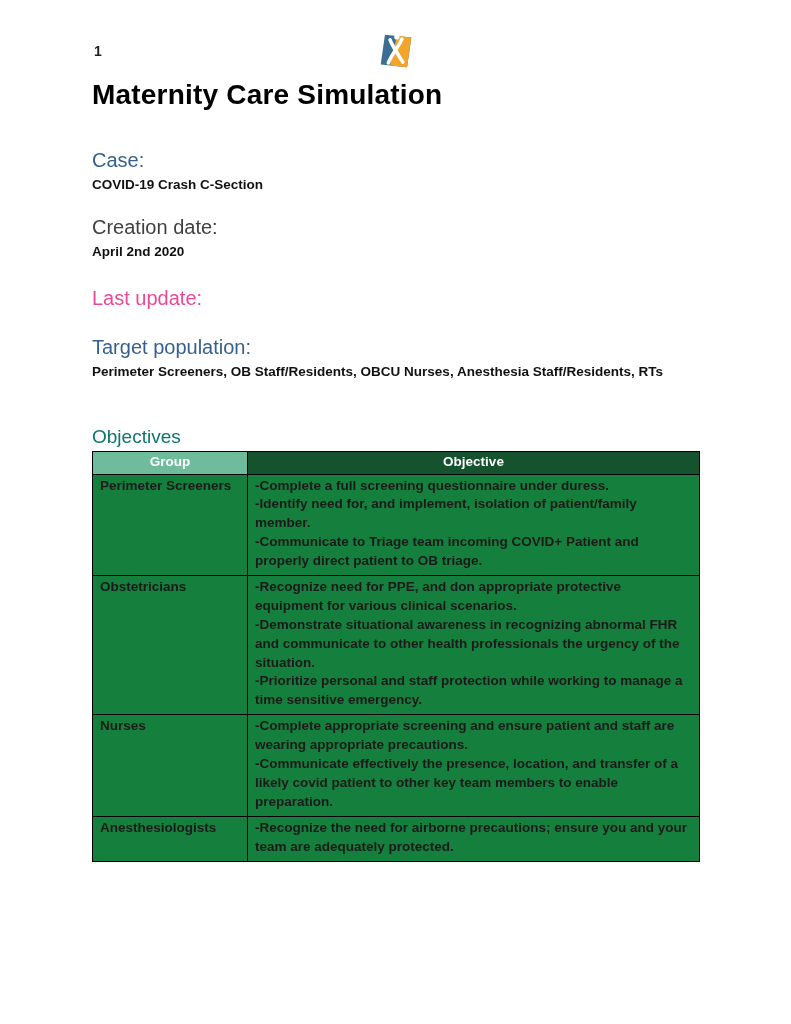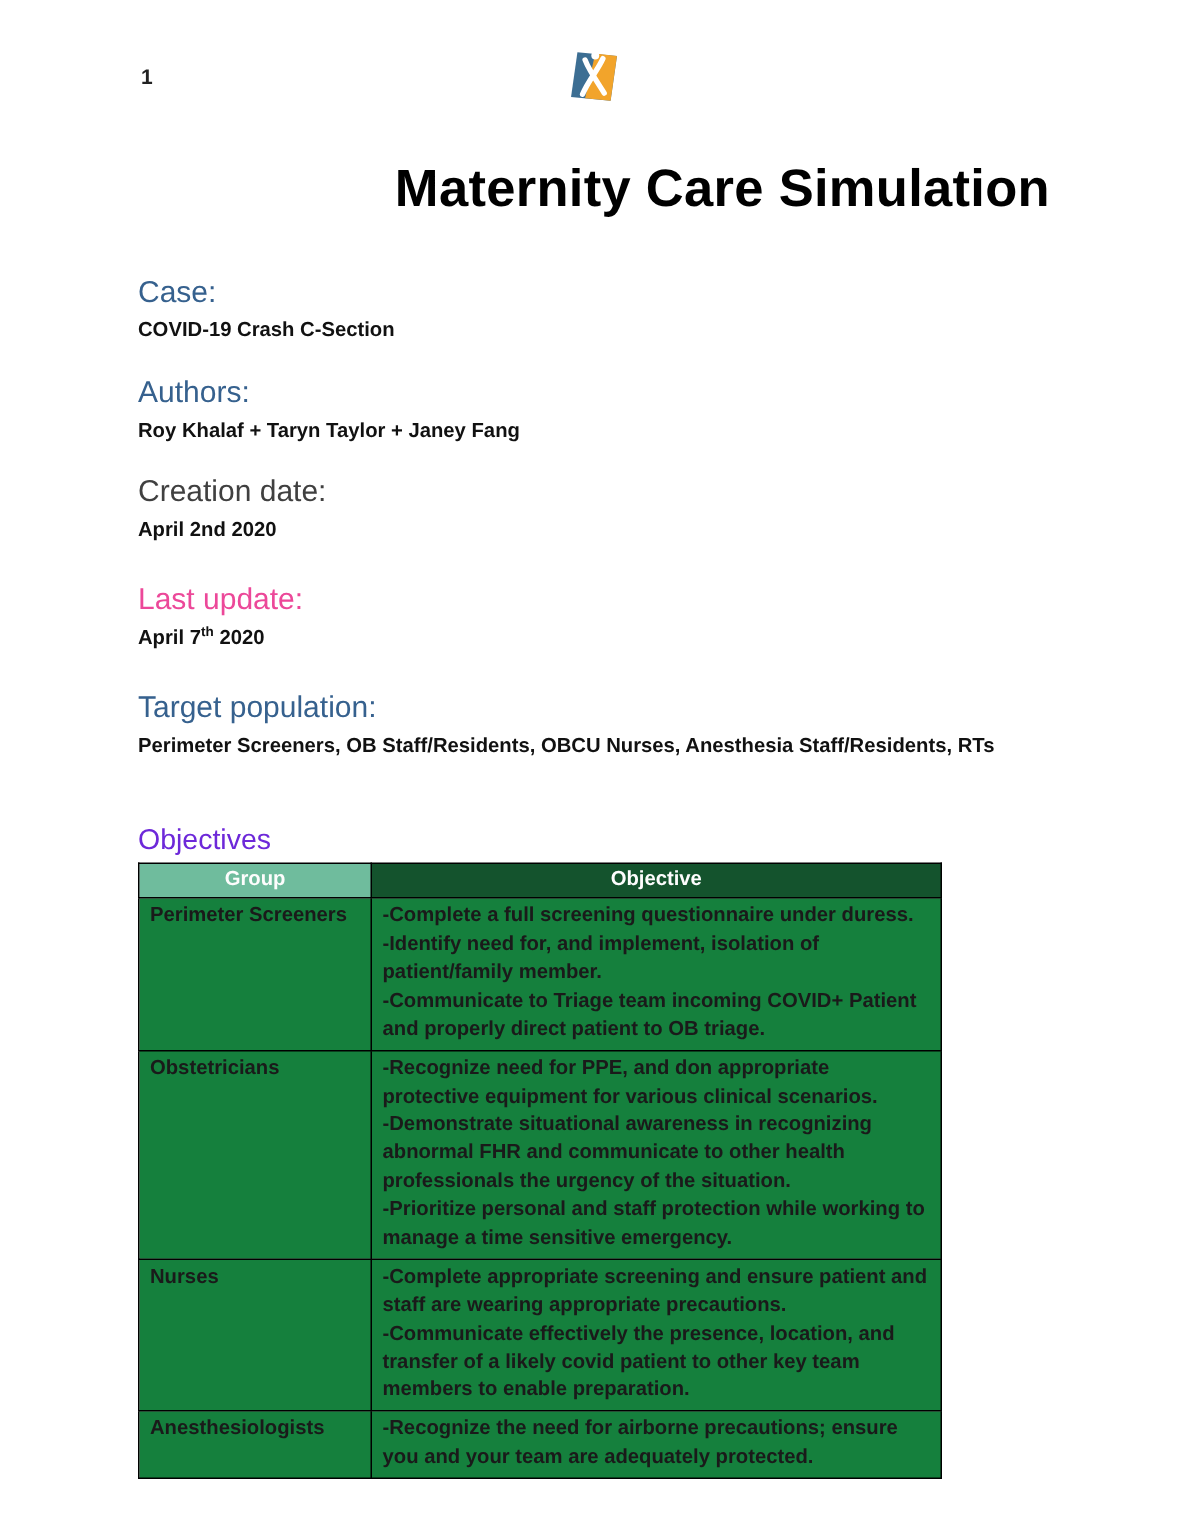--- a/index.html
+++ b/index.html
@@ -41,25 +41,24 @@
     white-space: nowrap;
   }
   .logo-mark { width: 34px; height: 36px; display: inline-block; }
   .logo-text {
     font-size: 15px;
     font-weight: 700;
     letter-spacing: 0.2px;
   }
   
   .doc-title {
-    text-align: right;
-    font-size: 35px;
+    text-align: left;
+    font-size: 28px;
     font-weight: 700;
     color: #000;
-    margin-top: 27px;
     letter-spacing: 0.2px;
   }
   
   .sections { margin-top: 38px; }
   .doc-section { margin-bottom: 21px; }
   .section-heading {
     font-size: 20px;
     font-weight: 400;
     margin-bottom: 3px;
   }
@@ -73,21 +72,21 @@
   .doc-section.gap-before { margin-top: 26px; }
   
   .objectives { margin-top: 44px; }
   .objectives-heading {
     font-size: 19px;
     font-weight: 400;
     margin-bottom: 3px;
   }
   table.objectives-table {
     border-collapse: collapse;
-    width: 536px;
+    width: 608px;
     table-layout: fixed;
   }
   table.objectives-table th,
   table.objectives-table td {
     border: 1.5px solid #000;
     vertical-align: top;
     font-size: 13.5px;
     font-weight: 600;
     line-height: 1.4;
   }
@@ -123,44 +122,39 @@
 
   <h1 class="doc-title">Maternity Care Simulation</h1>
 
   <div class="sections">
 
     <div class="doc-section">
       <div class="section-heading" style="color:#36618E;">Case:</div>
       <div class="section-body">COVID-19 Crash C-Section</div>
     </div>
 
-    <div class="doc-section">
-      <div class="section-heading" style="color:#36618E;">Authors:</div>
-      <div class="section-body">Roy Khalaf + Taryn Taylor + Janey Fang</div>
-    </div>
 
     <div class="doc-section">
       <div class="section-heading" style="color:#404040;">Creation date:</div>
       <div class="section-body">April 2nd 2020</div>
     </div>
 
     <div class="doc-section gap-before">
       <div class="section-heading" style="color:#ec4899;">Last update:</div>
-      <div class="section-body"><span>April 7</span><sup>th</sup><span> 2020</span></div>
     </div>
 
     <div class="doc-section gap-before">
       <div class="section-heading" style="color:#36618E;">Target population:</div>
       <div class="section-body">Perimeter Screeners, OB Staff/Residents, OBCU Nurses, Anesthesia Staff/Residents, RTs</div>
     </div>
 
   </div>
 
   <div class="objectives">
-    <div class="objectives-heading" style="color:#6d28d9;">Objectives</div>
+    <div class="objectives-heading" style="color:#0f766e;">Objectives</div>
 
     <table class="objectives-table">
       <colgroup>
           <col class="col-group">
           <col class="col-objective">
         </colgroup>
       <thead>
         <tr>
           <th style="background:#6FBC9D;">Group</th>
           <th style="background:#14532d;">Objective</th>

